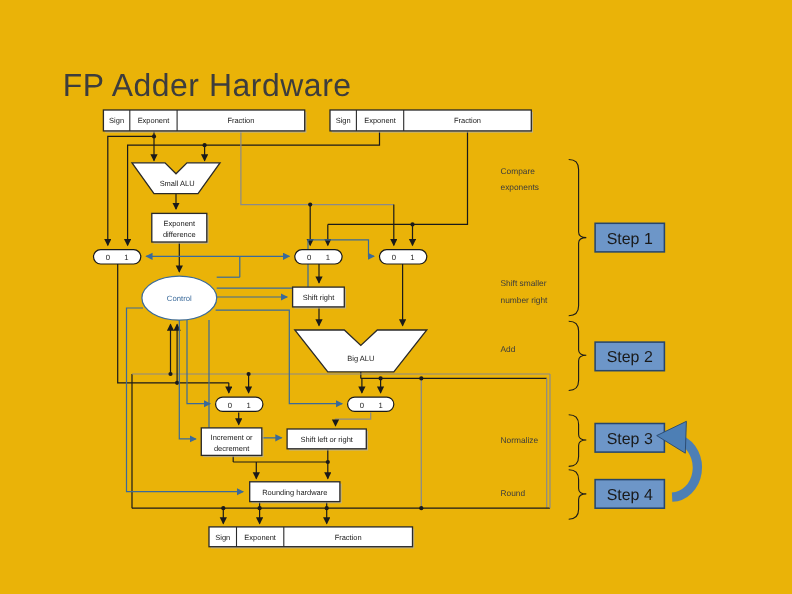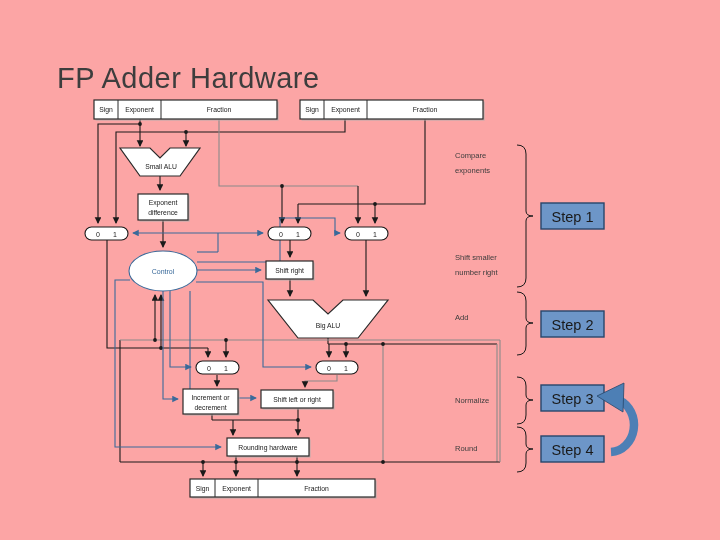--- a/index.html
+++ b/index.html
@@ -1,16 +1,16 @@
 <!DOCTYPE html>
 <html><head>
 <meta charset="utf-8">
 <style>
   html,body{margin:0;padding:0;background:#ffffff;}
-  .slide{position:relative;width:720px;height:540px;background:#fca5a5;overflow:hidden;
+  .slide{position:relative;width:720px;height:540px;background:#eab308;overflow:hidden;
          font-family:"Liberation Sans", sans-serif;}
   .title{position:absolute;left:57px;top:62px;font-size:29px;color:#3d3d3d;
          letter-spacing:0.5px;white-space:nowrap;}
   svg{position:absolute;left:0;top:0;}
   svg text{font-family:"Liberation Sans", sans-serif;fill:#1a1a1a;}
   .reg-label{font-size:6.8px;text-anchor:middle;}
   .blk-label{font-size:6.8px;text-anchor:middle;}
   .mux-label{font-size:7px;text-anchor:middle;}
   .ctl-label{font-size:7px;text-anchor:middle;fill:#3a6a9a;}
   .stage-label{font-size:7.6px;fill:#3c3c3c;}

